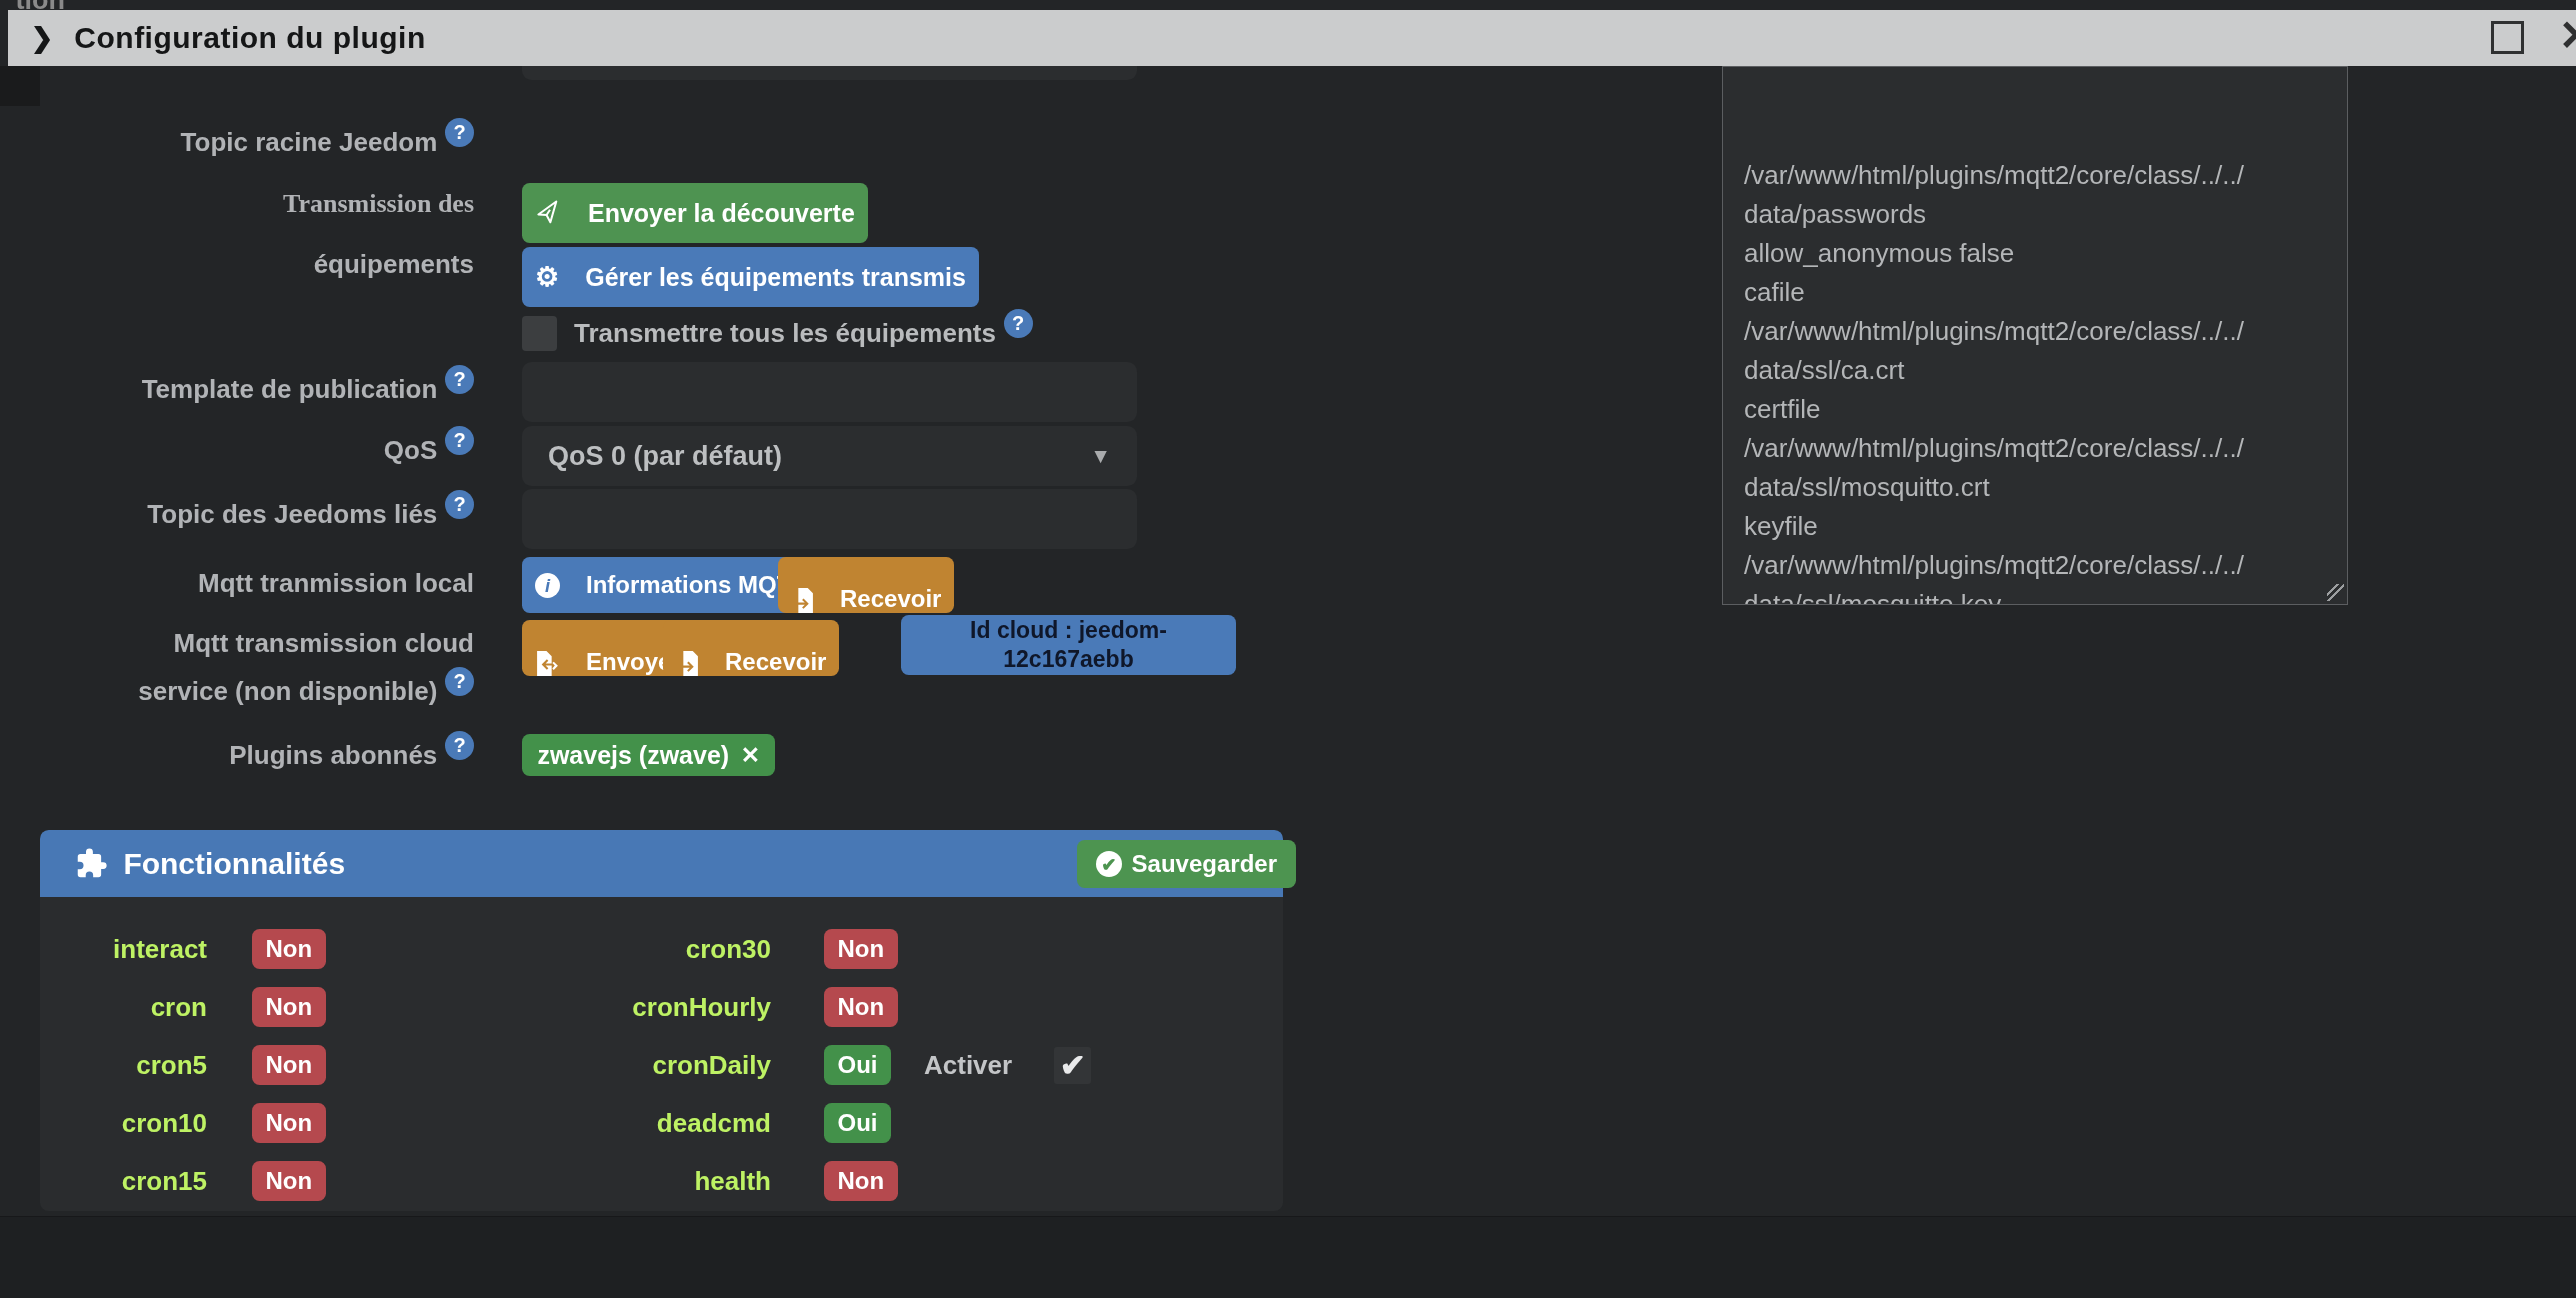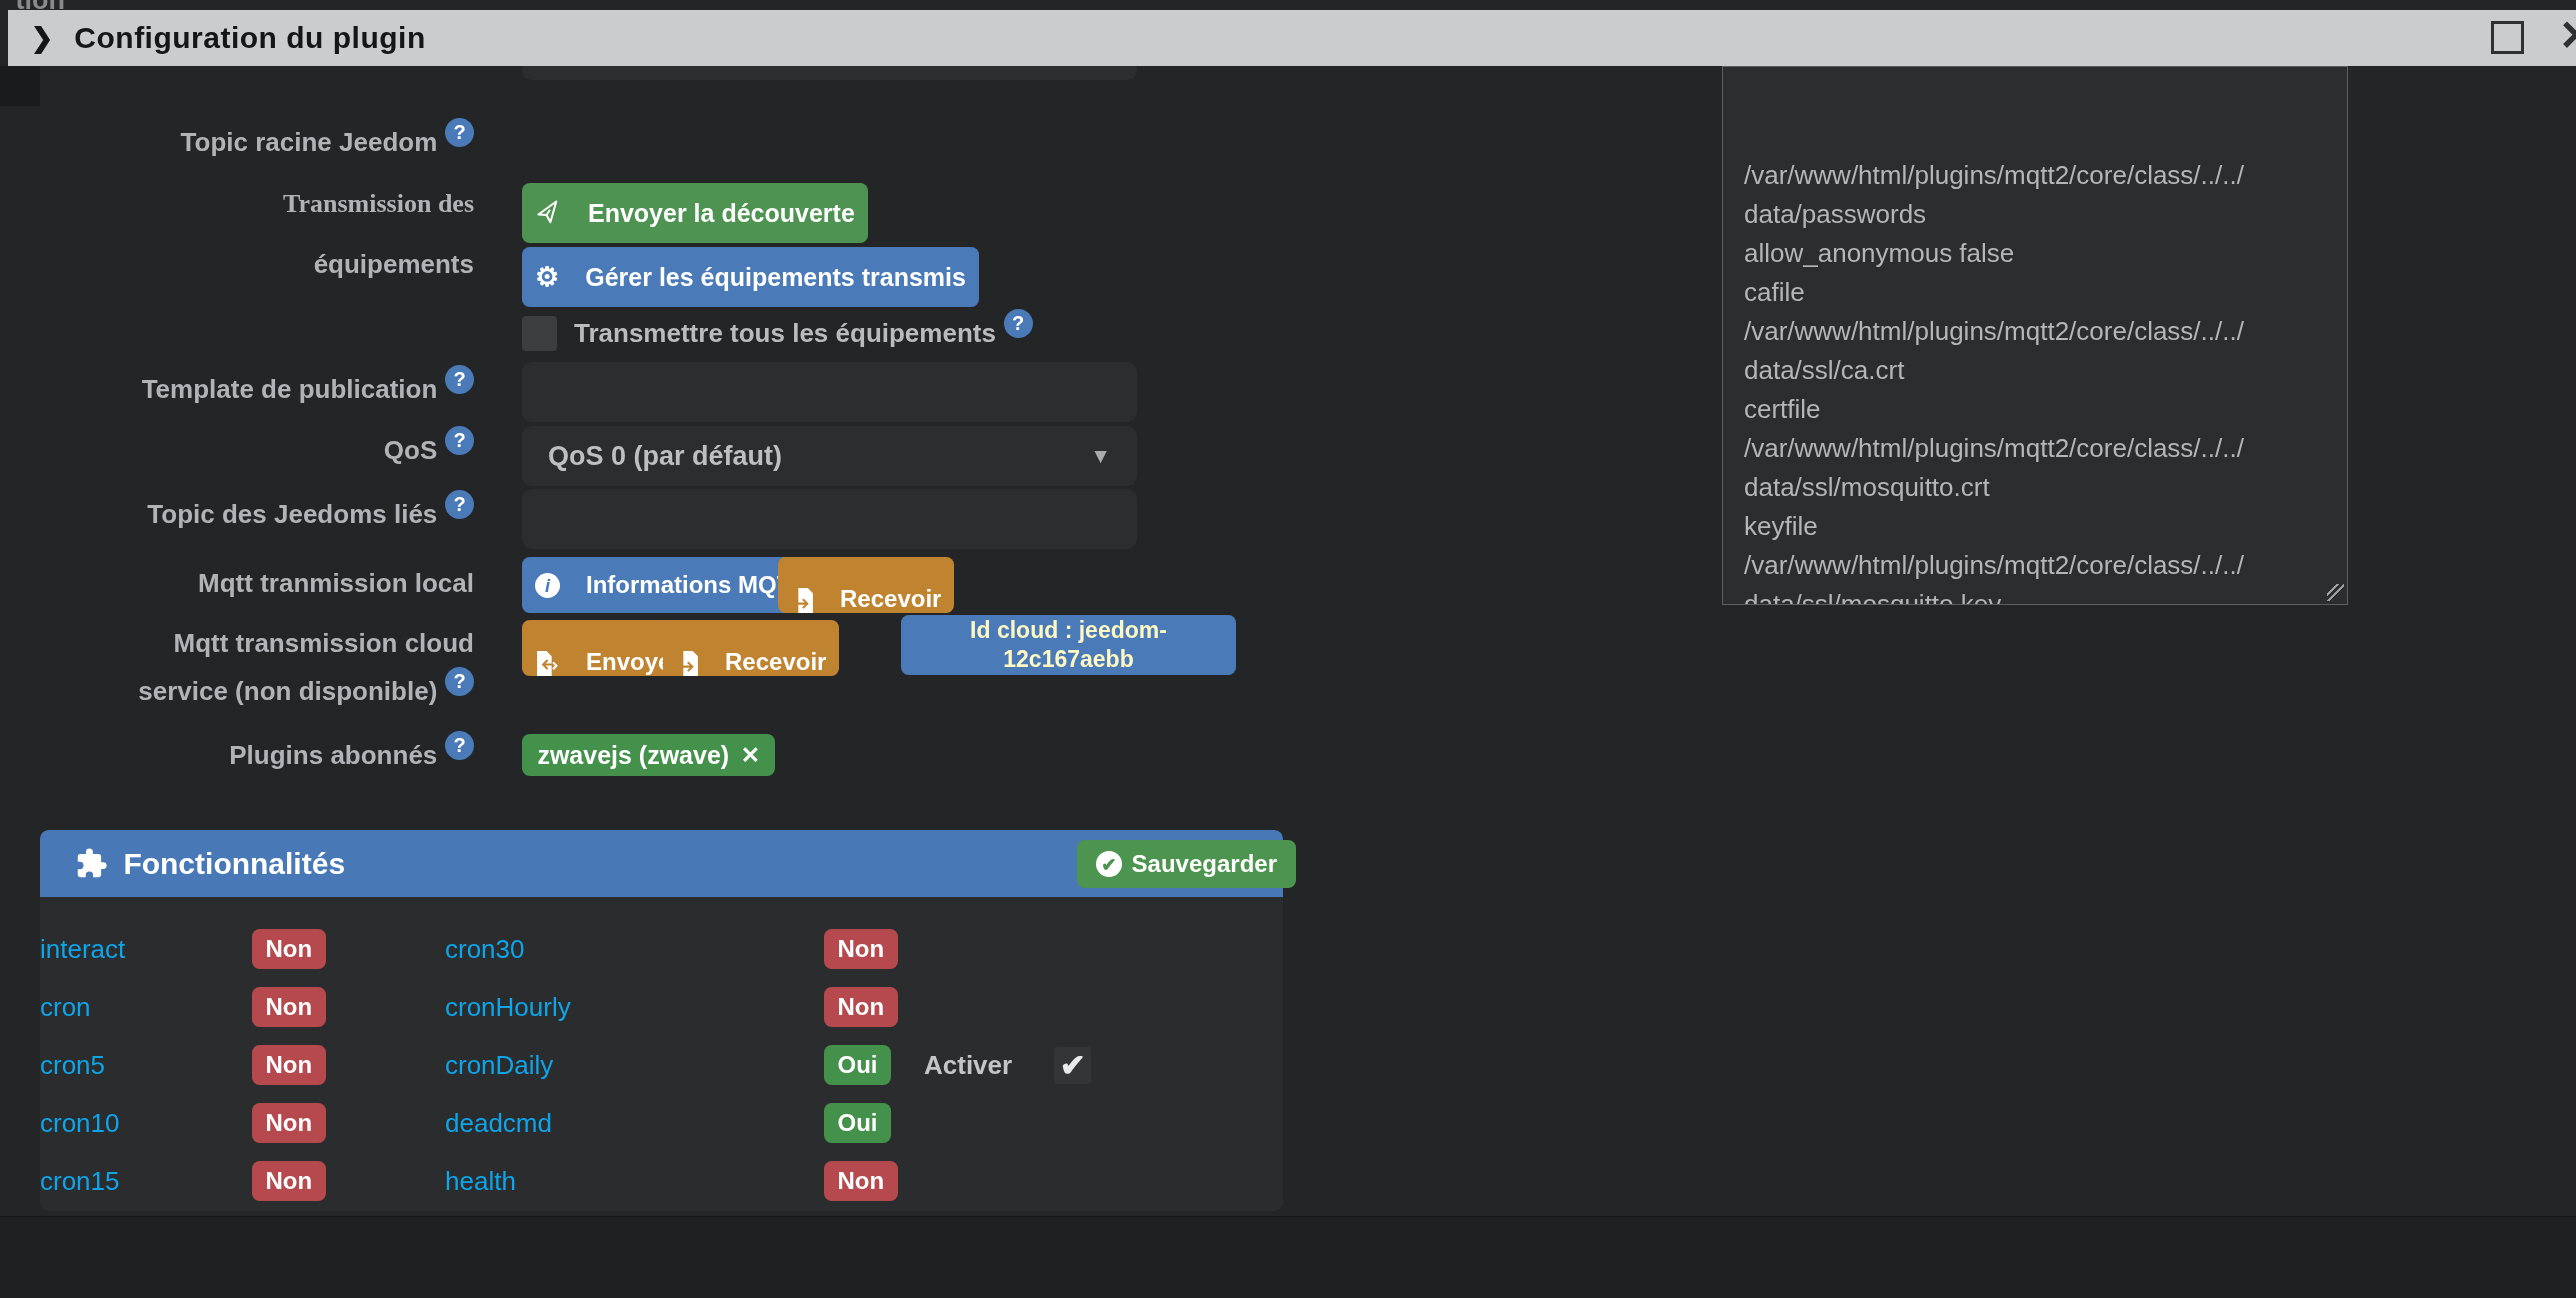--- a/index.html
+++ b/index.html
@@ -40,21 +40,21 @@
     position:absolute; border-radius:7.7px; color:#fff; font-size:25px; font-weight:bold;
     display:flex; align-items:center; justify-content:center; gap:26px; padding:0 13px;
   }
   .btn-green { background:#4e9351; }
   .btn-blue  { background:#4a7ab8; }
   .btn-orange{ background:#c08431;align-items:flex-end; }
   .btn svg { flex:0 0 auto; }
   .checkbox { position:absolute; width:35px; height:35px; background:#3c3e40; border-radius:3.9px; }
   .select-caret { margin-left:auto; font-size:21px; color:#a9abad; }
   .idcloud {
-    position:absolute; background:#4a7ab8; border-radius:7.7px; color:#fef9c3;
+    position:absolute; background:#4a7ab8; border-radius:7.7px; color:#0f172a;
     font-size:23px; font-weight:bold; display:flex; align-items:center; justify-content:center;
     text-align:center; line-height:29px; padding:0 39px;
   }
   .tag {
     position:absolute; background:#43914a; border-radius:7.7px; color:#fff;
     font-size:25px; font-weight:bold; display:flex; align-items:center; gap:11.6px; padding:0 15.4px;
     height:42px;
   }
   .tag .x { font-size:23px; font-weight:bold; }
 
@@ -84,21 +84,21 @@
     color:#fff; font-size:24px; font-weight:bold; display:flex; align-items:center; gap:9.6px; padding:0 19px;
   }
   .circ-check {
     width:26px; height:26px; border-radius:50%; background:#fff; color:#4d9450;
     font-size:18.3px; font-weight:bold; text-align:center; line-height:27px;
   }
   .feat-col { position:absolute; top:90px; }
   .feat-col.left  { left:0;   width:617px; }
   .feat-col.right { left:405px; width:828px; }
   .feat-row { display:flex; align-items:center; height:58px; }
-  .feat-label { font-size:26px; font-weight:normal; color:#0ea5e9; }
+  .feat-label { font-size:26px; font-weight:bold; color:#bef264; text-align:right; }
   .left  .feat-label { width:167px; margin-right:45px; }
   .right .feat-label { width:326px; margin-right:53px; }
   .feat-badge {
     min-width:71px; height:40px; border-radius:7.7px; color:#fff; font-size:24px; font-weight:bold;
     display:flex; align-items:center; justify-content:center; padding:0 13.5px;
   }
   .feat-badge.non { background:#b5494e; }
   .feat-badge.oui { background:#43914a; min-width:64px; }
   .feat-activer { margin-left:33px; font-size:26px; font-weight:bold; color:#c3c5c7; }
   .feat-check {

